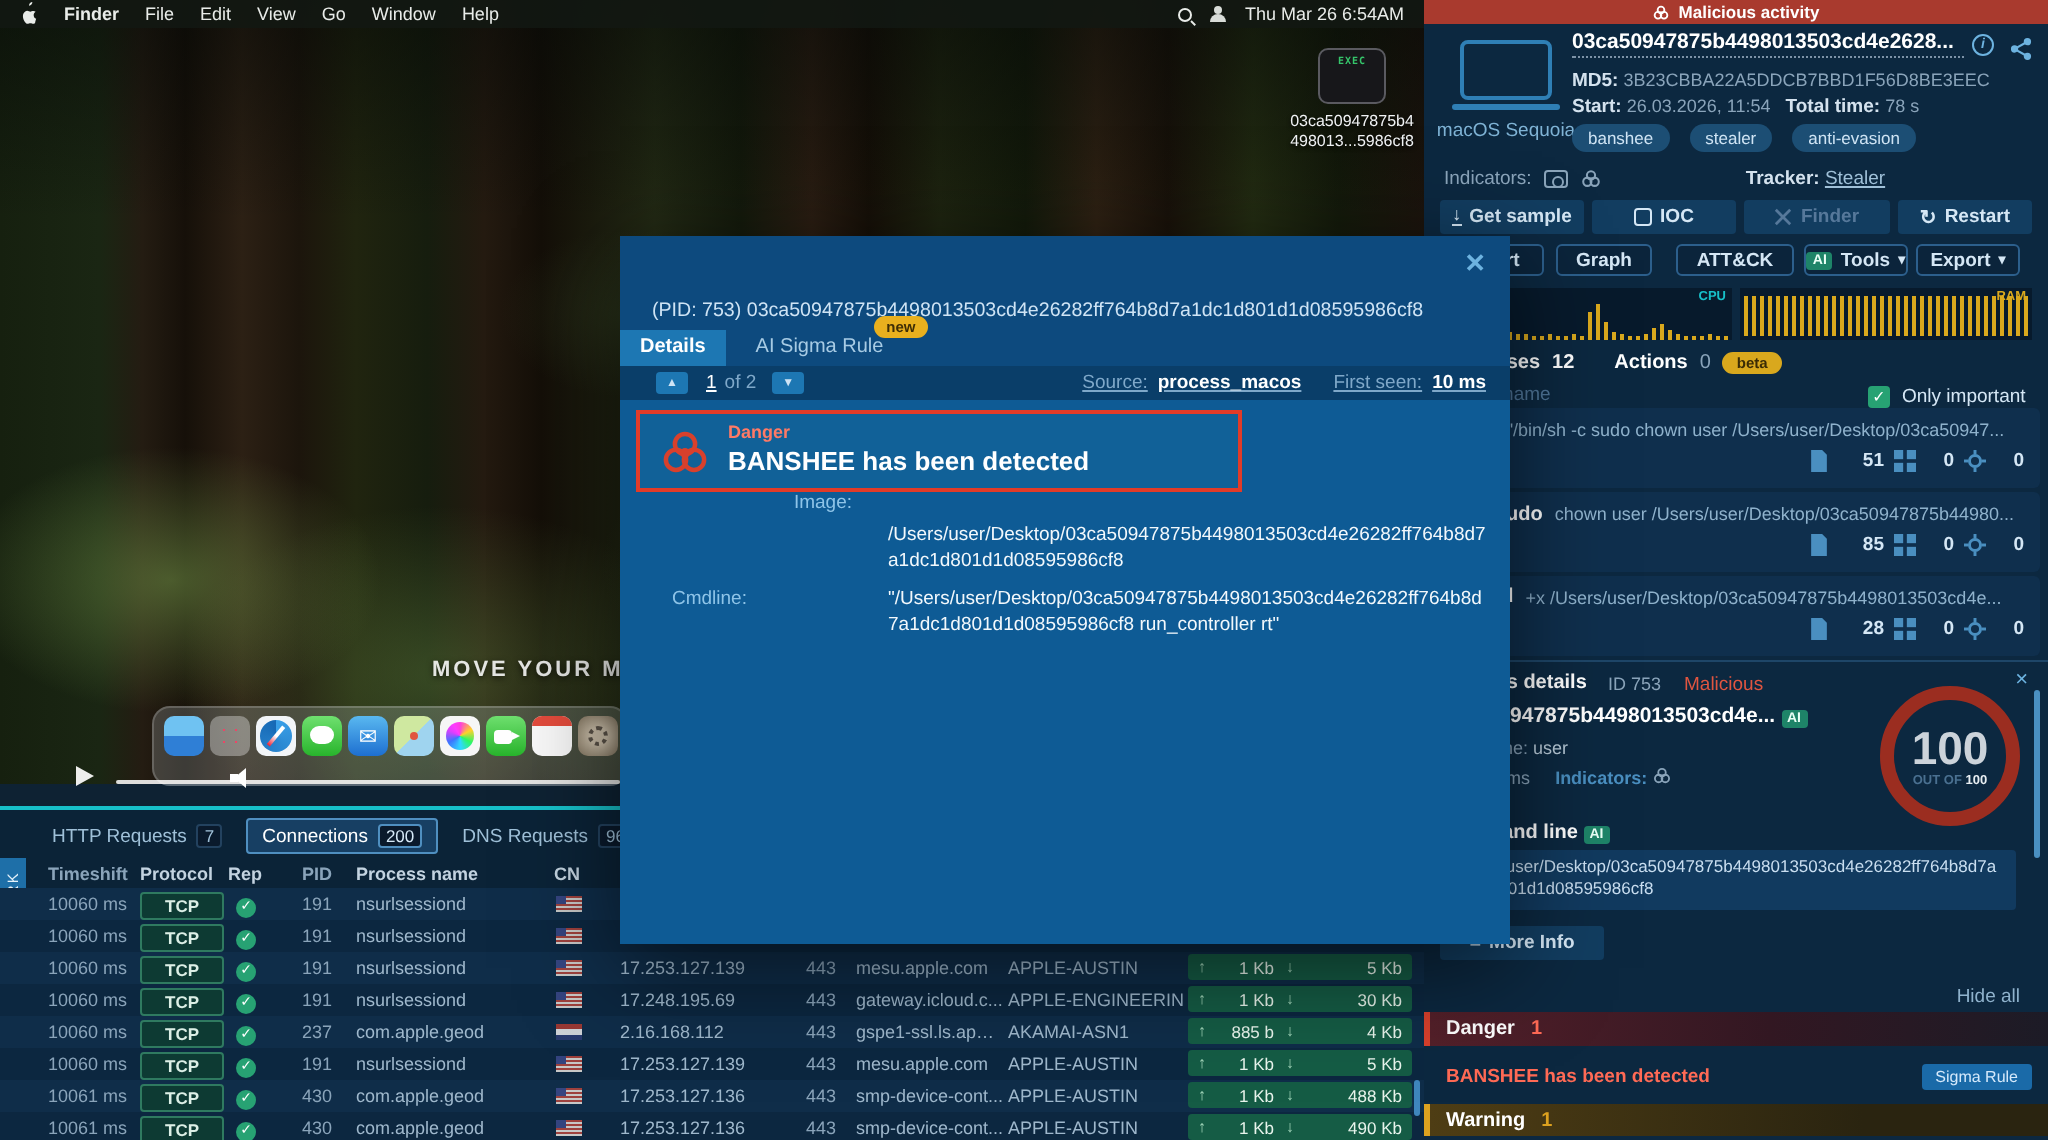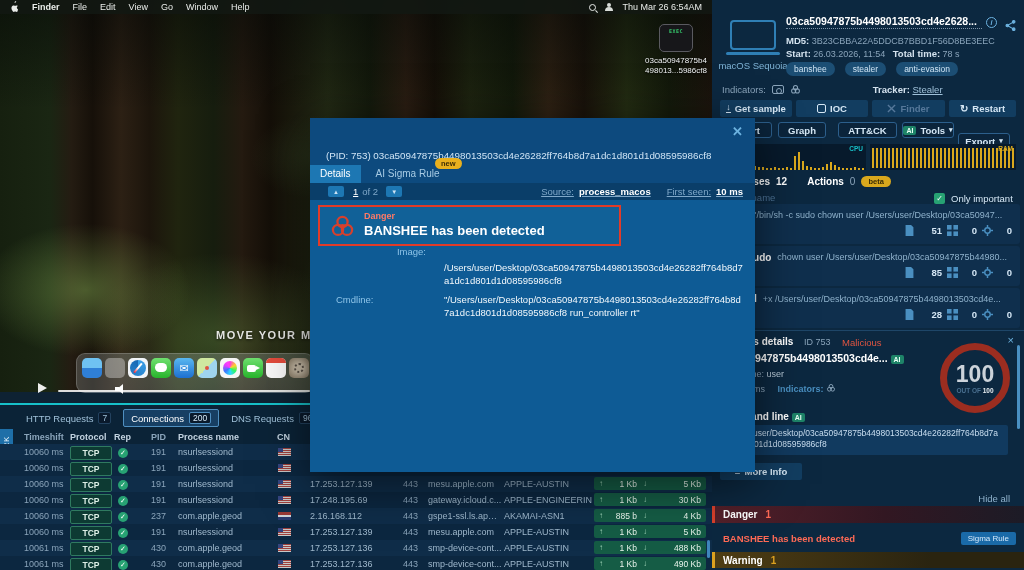--- a/index.html
+++ b/index.html
@@ -202,21 +202,21 @@
 
   
   .modal { left:310px; top:118px; width:445px; height:354px; z-index:60; box-shadow:0 12px 45px rgba(0,0,0,.55);
     background:#0e5b95; }
   .m-head { position:absolute; left:0; top:0; width:445px; height:47px; background:#0d4a7e; }
   .m-title { position:absolute; left:16px; top:6px; color:#fff; font-size:17px; font-weight:bold; }
   .m-sub { position:absolute; left:16px; top:32px; color:#cfe4f5; font-size:9.8px; }
   .m-close { position:absolute; right:12px; top:6px; color:#6db3e0; font-size:13px; font-weight:bold; }
   .m-tabs { position:absolute; left:0; top:47px; width:445px; height:18px; background:#0d4a7e; display:flex; }
   .mtab { padding:3px 10px; font-size:10px; color:#a7cbe4; position:relative; }
-  .mtab.on { background:#1d77b3; color:#fff; font-weight:normal; }
+  .mtab.on { background:#1d77b3; color:#fff; font-weight:bold; }
   .newbadge { position:absolute; top:-7px; right:-12px; background:#e9b01e; color:#3f2e06; font-size:7.5px;
     font-weight:bold; padding:1px 6px; border-radius:8px; }
   .m-pagebar { position:absolute; left:0; top:65px; width:445px; height:17px; background:#0a3e69;
     display:flex; align-items:center; font-size:9.5px; color:#7fa8c9; }
   .pgbtn { width:16px; height:11px; background:#1d77b3; border-radius:2px; color:#cfe4f5; font-size:6px;
     display:flex; align-items:center; justify-content:center; }
   .pg-cur { color:#fff; text-decoration:underline; margin-left:9px; }
   .pg-of { margin:0 8px 0 4px; }
   .m-src { margin-left:auto; display:flex; gap:5px; padding-right:12px; align-items:center;text-decoration:underline; }
   .m-src b { color:#fff; }
@@ -449,20 +449,31 @@
               <span class="ar">↓</span>
               <span class="dn">490 Kb</span>
             </span>
           </span>
         </div>
       </div>
     <div class="abs net-scroll"></div>
   </div>
 
   <div class="abs rpanel">
+    <div class="abs redbar">
+      <svg viewBox="0 0 24 24" width="9" height="9">
+          <g fill="none" stroke="#fff" stroke-width="2.4">
+            <circle cx="12" cy="8" r="4.5"></circle>
+            <circle cx="8" cy="15" r="4.5"></circle>
+            <circle cx="16" cy="15" r="4.5"></circle>
+          </g>
+          <circle cx="12" cy="12" r="2.2" fill="#fff"></circle>
+        </svg>
+      <span>Malicious activity</span>
+    </div>
 
     <div class="abs laptop"></div>
     <div class="abs os-name">macOS Sequoia</div>
     <div class="abs rhash">03ca50947875b4498013503cd4e2628...</div>
     <div class="abs i-info">i</div>
     <div class="abs" style="left:293px; top:17px;">
       <svg viewBox="0 0 12 12" width="11" height="11">
           <g stroke="#6db3e0" stroke-width="1.2" fill="#6db3e0">
             <circle cx="9.5" cy="2" r="1.4"></circle>
             <circle cx="2.5" cy="6" r="1.4"></circle>
@@ -528,21 +539,21 @@
       <span>Graph</span>
     </div>
     <div class="btn-o" style="left:126px; top:122px; width:59px;">
       <span>ATT&amp;CK</span>
     </div>
     <div class="btn-o" style="left:190px; top:122px; width:52px;">
       <span class="aibadge">AI</span>
       <span>Tools</span>
         <span style="font-size:7px;">▾</span>
     </div>
-    <div class="btn-o" style="left:246px; top:122px; width:52px;margin-top:11px;">
+    <div class="btn-o" style="left:246px; top:122px; width:52px;">
       <span>Export</span>
         <span style="font-size:7px;">▾</span>
     </div>
 
     <div class="abs graphbox" style="left:8px; width:146px;">
       <span class="glbl" style="color:#17c0c9;">CPU</span>
       <div class="cpu-bars" id="cpubars">
           <i style="left: 2px; height: 3px;"></i>
           <i style="left: 6px; height: 5px;"></i>
           <i style="left: 10px; height: 4px;"></i>

